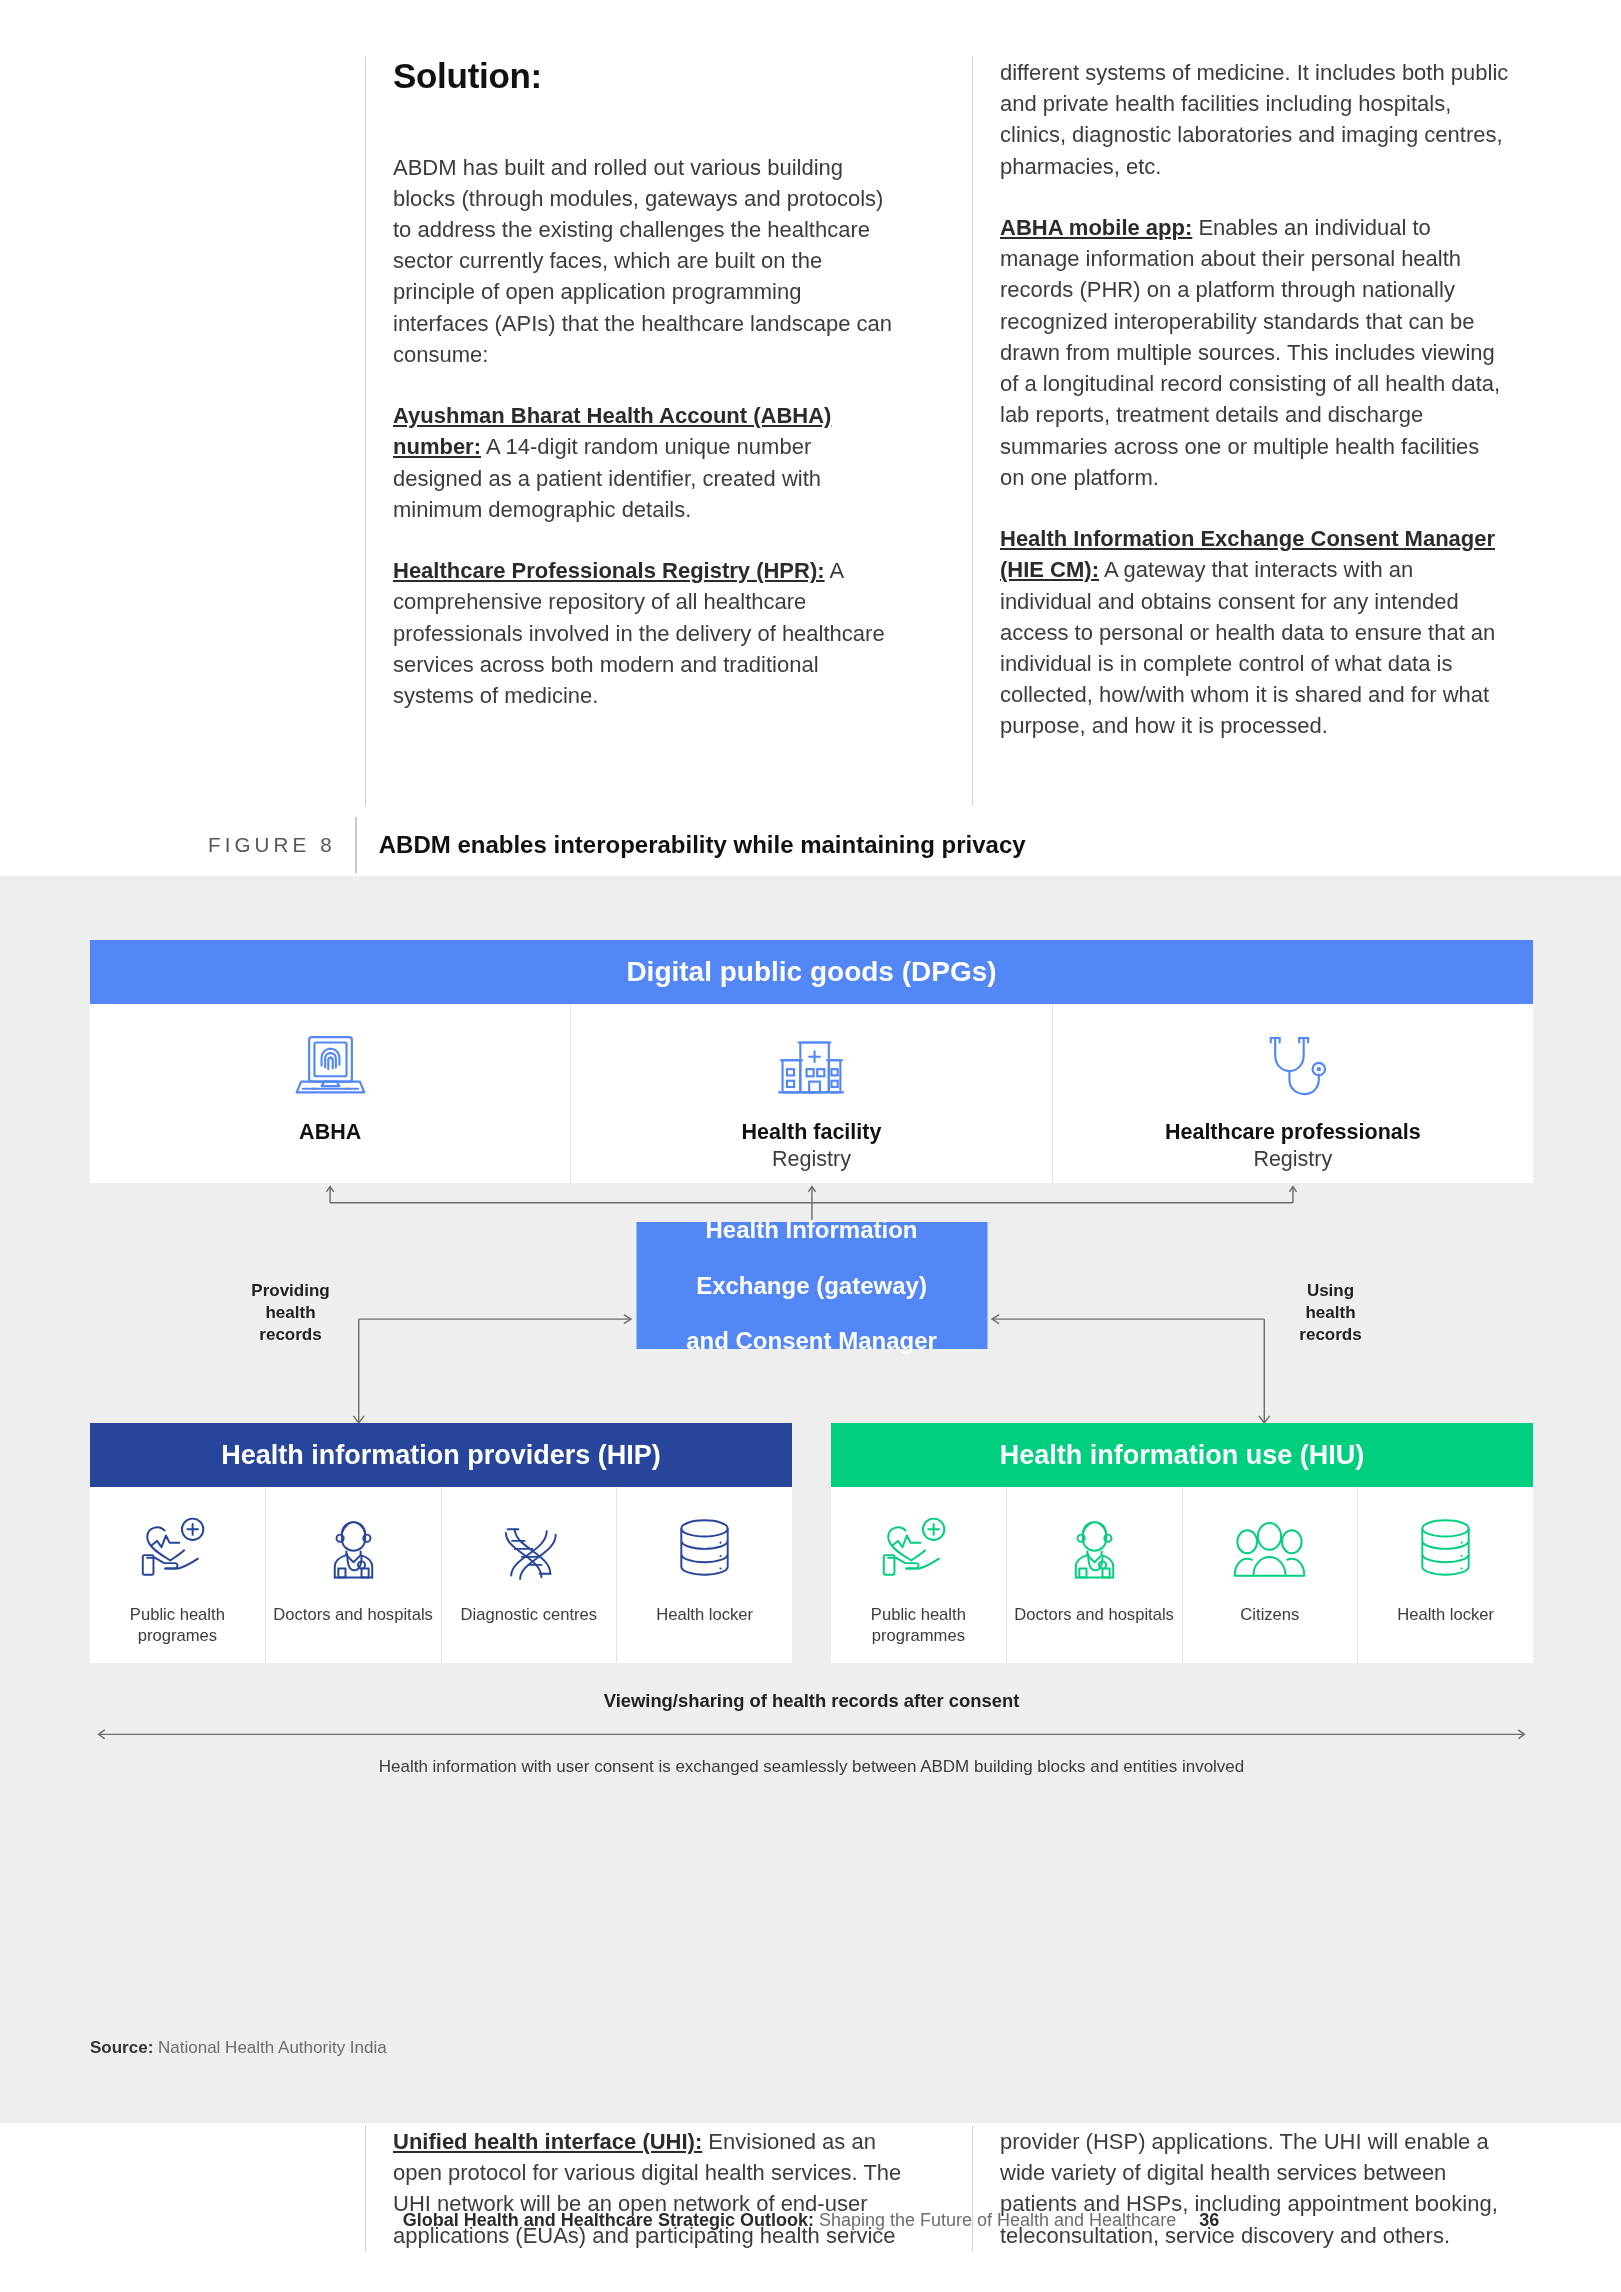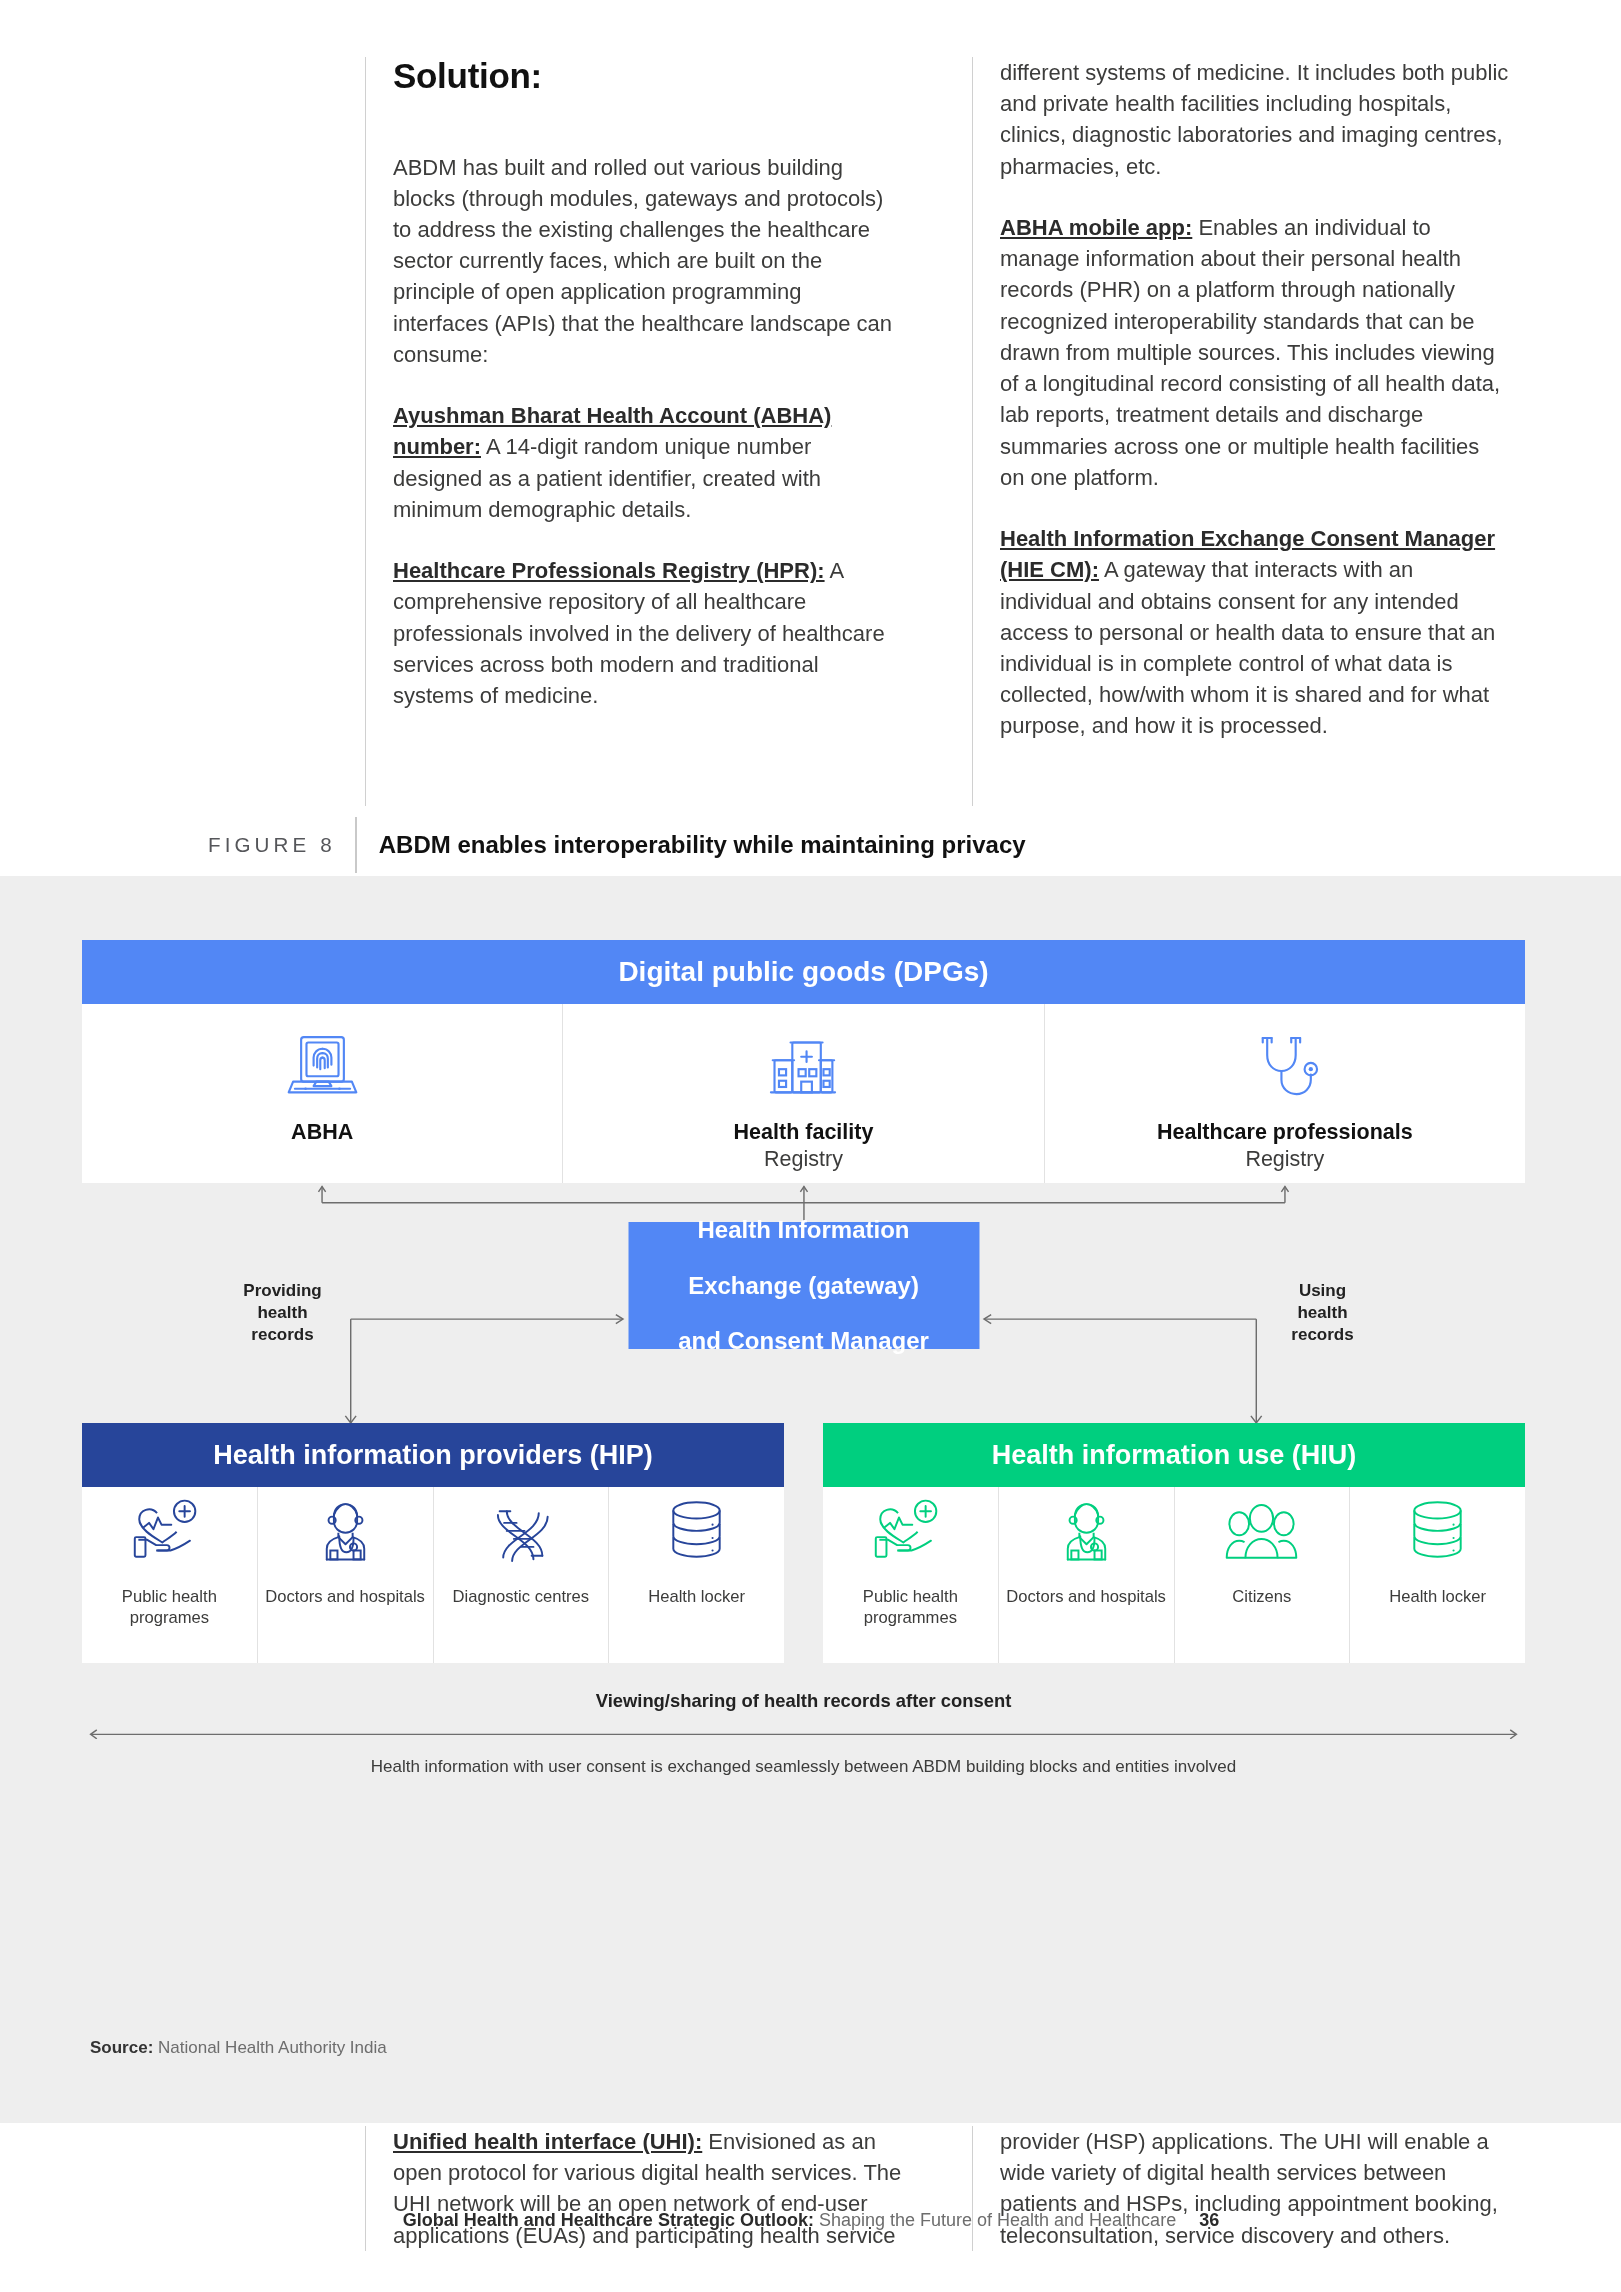--- a/index.html
+++ b/index.html
@@ -50,21 +50,21 @@
   .fig-title{
     margin-left:21.5px; font-size:24px; font-weight:bold; color:#111111;
   }
 
   
   .figure-panel{
     position:absolute; left:0; top:876px; width:1622px; height:1247px;
     background:#eeeeee;
   }
 
-  .diagram{ position:absolute; left:82px; top:64px; width:1443px; }
+  .diagram{ position:absolute; left:90px; top:64px; width:1443px; }
 
   .bar{
     height:64px; display:flex; align-items:center; justify-content:center;
     color:#ffffff; font-size:28px; font-weight:bold;
   }
   .bar.blue{ background:#5287f5; }
   .bar.navy{ background:#27459a; font-size:27px; }
   .bar.green{ background:#00cf7f; font-size:27px; }
 
   .cellrow{ display:flex; background:#ffffff; }
@@ -100,21 +100,21 @@
   }
   .sidelabel.left{ left:147px; top:97px; }
   .sidelabel.right{ right:149px; top:97px; }
 
   svg.wires{ position:absolute; left:0; top:0; width:100%; height:240px; }
 
   
   .two-panels{ display:flex; gap:39px; }
   .panel{ flex:1; }
   .ent-cells{ height:176px; }
-  .ent-cells .cell{ justify-content:flex-start; }
+  .ent-cells .cell{ padding-top:18px; justify-content:flex-start; }
   .ent-icon{ height:86px; display:flex; align-items:center; justify-content:center; }
   .ent-label{
     margin-top:12.5px; font-size:16.6px; color:#3c3c3b;
     text-align:center; line-height:1.3;
   }
 
   
   .consent-title{
     margin-top:27px; text-align:center;
     font-size:18.4px; font-weight:bold; color:#222222;

